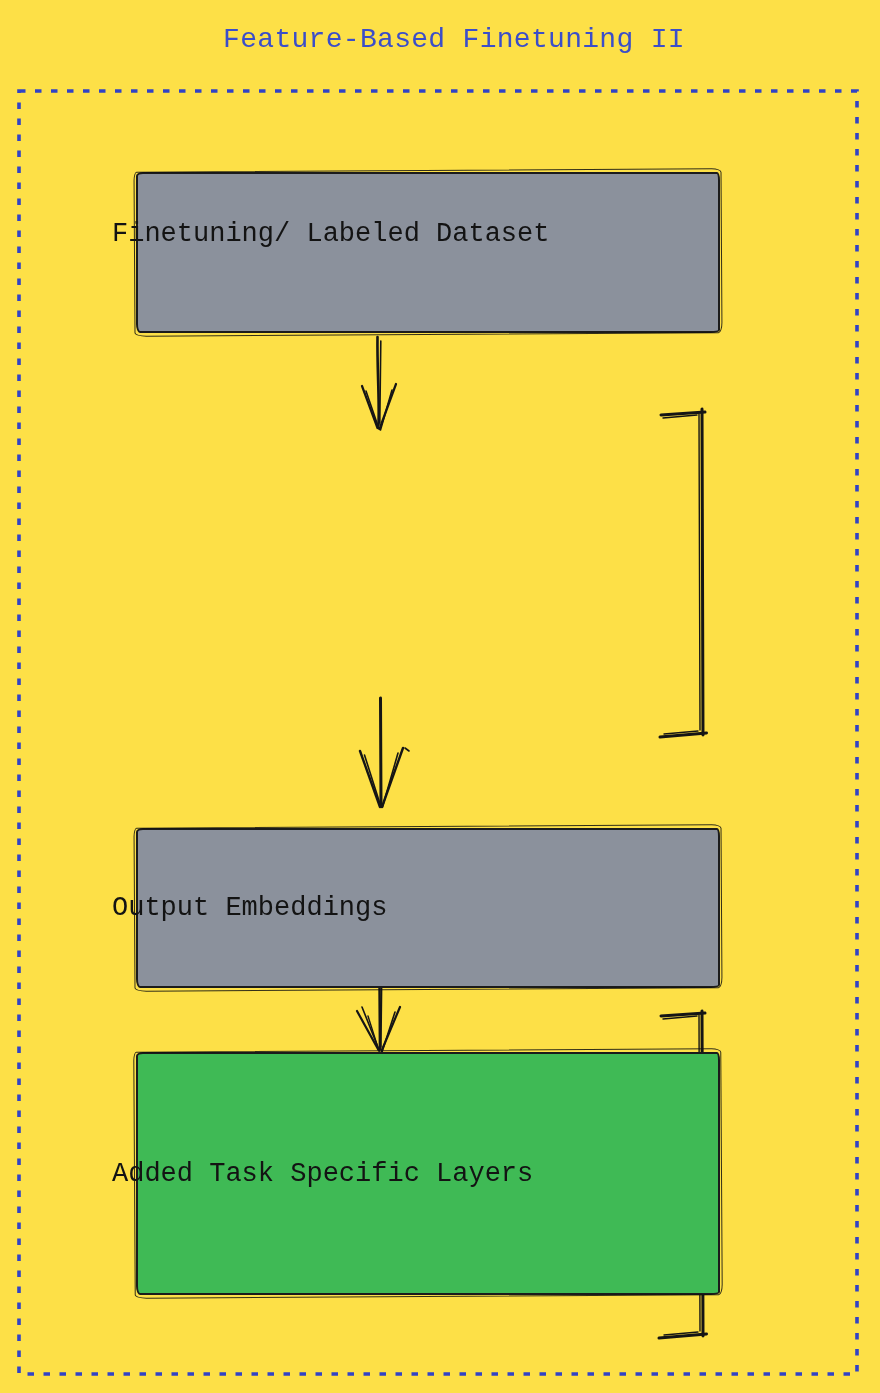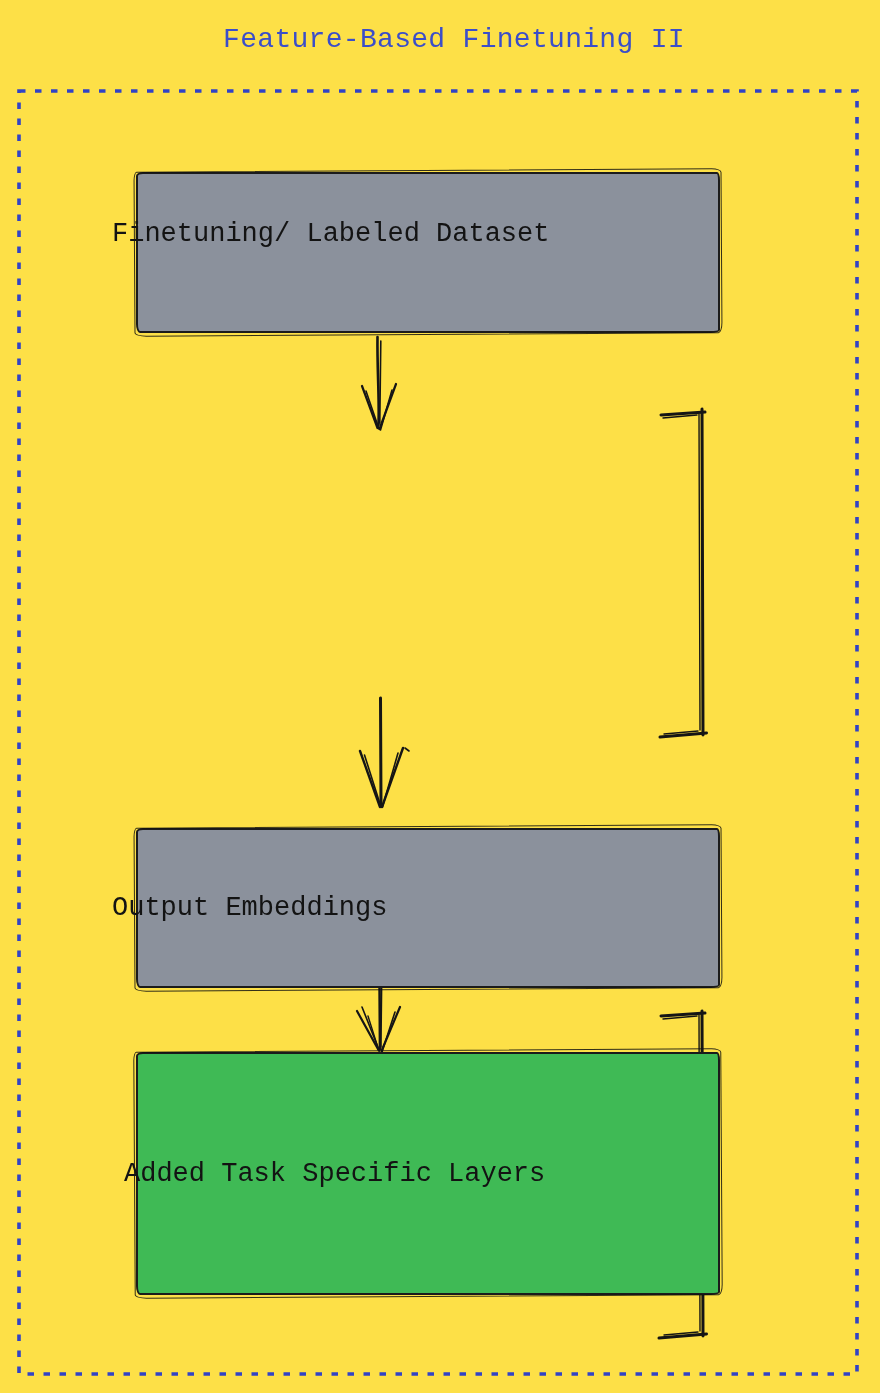--- a/index.html
+++ b/index.html
@@ -50,21 +50,21 @@
     border: 1.6px solid rgba(15,15,15,0.85);
     border-radius: 3px 10px 4px 12px / 9px 4px 11px 4px;
     transform: rotate(-0.35deg);
     pointer-events: none;
   }
   .box .lbl { position: relative; left: -26px; white-space: nowrap; }
   .box-dataset     { top: 172px; height: 161px; background: #8b919c; }
   .box-dataset .lbl { top: -19px; }
   .box-pretrained  { top: 450px; height: 245px; background: #4a6ceb; }
   .box-embeddings  { top: 812px; height: 160px; background: #8b919c; margin-top: 16px; }
-  .box-tasklayers  { top: 1052px; height: 243px; background: #3fba55; padding-left: 12px; }
+  .box-tasklayers  { top: 1052px; height: 243px; background: #3fba55; }
   
   .annot {
     position: absolute;
     left: 738px;
     font-size: 29px;
     line-height: 37px;
     color: #111111;
     white-space: nowrap;
   }
   .annot-keep-frozen  { top: 494px; }

